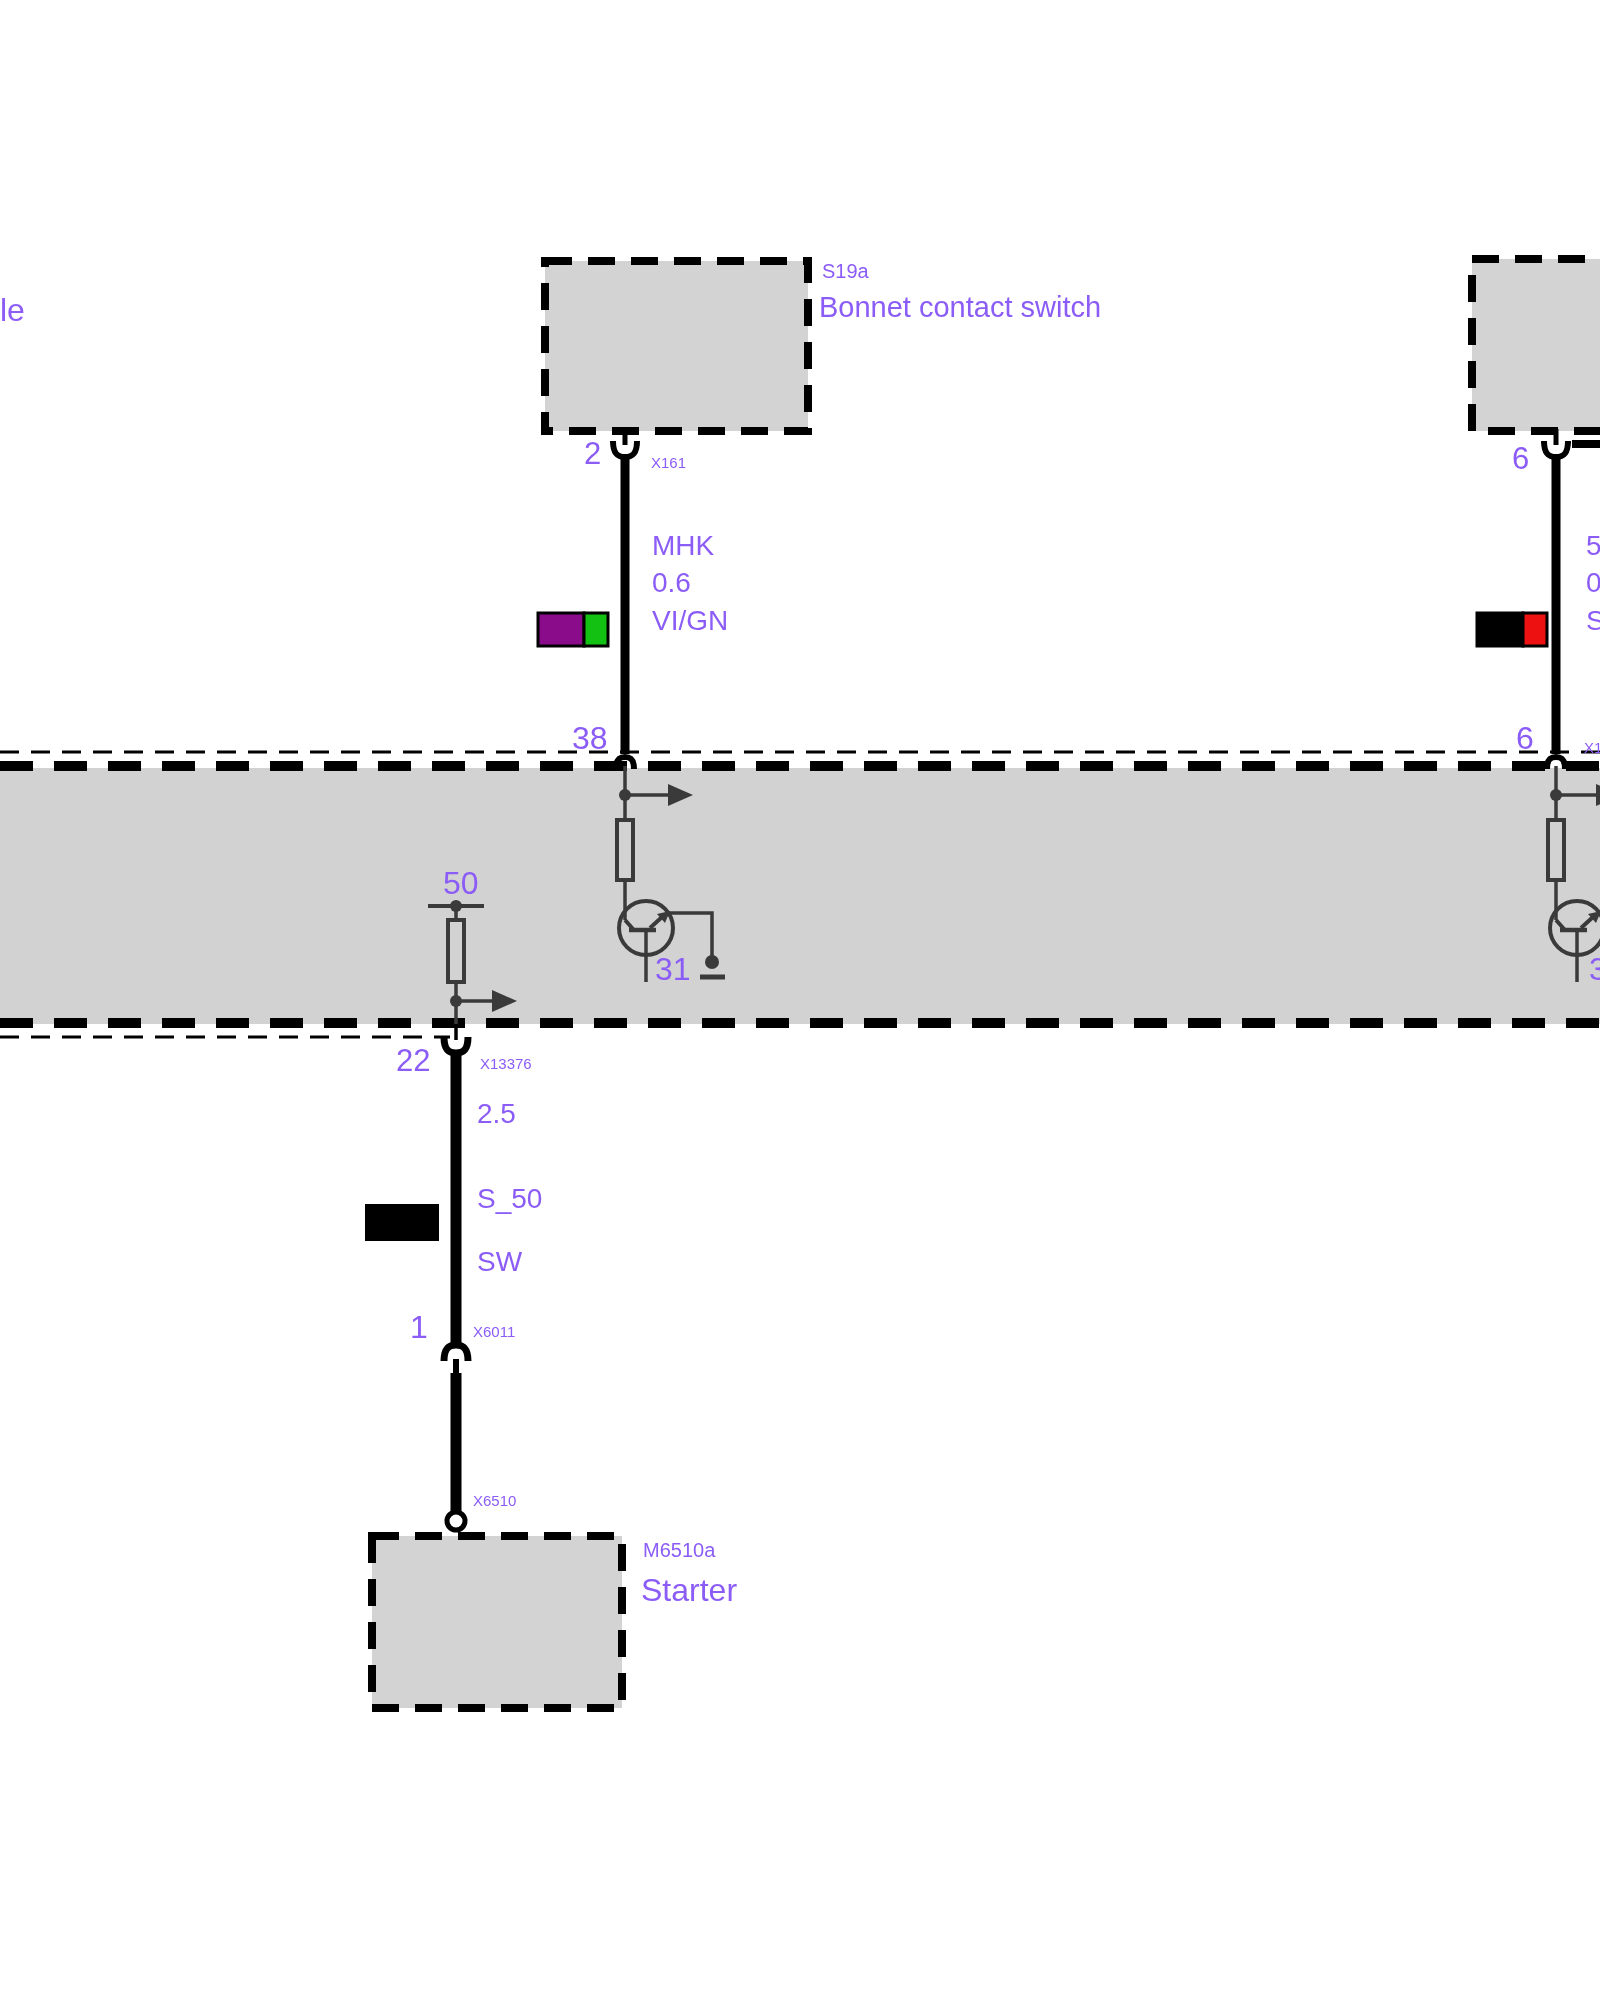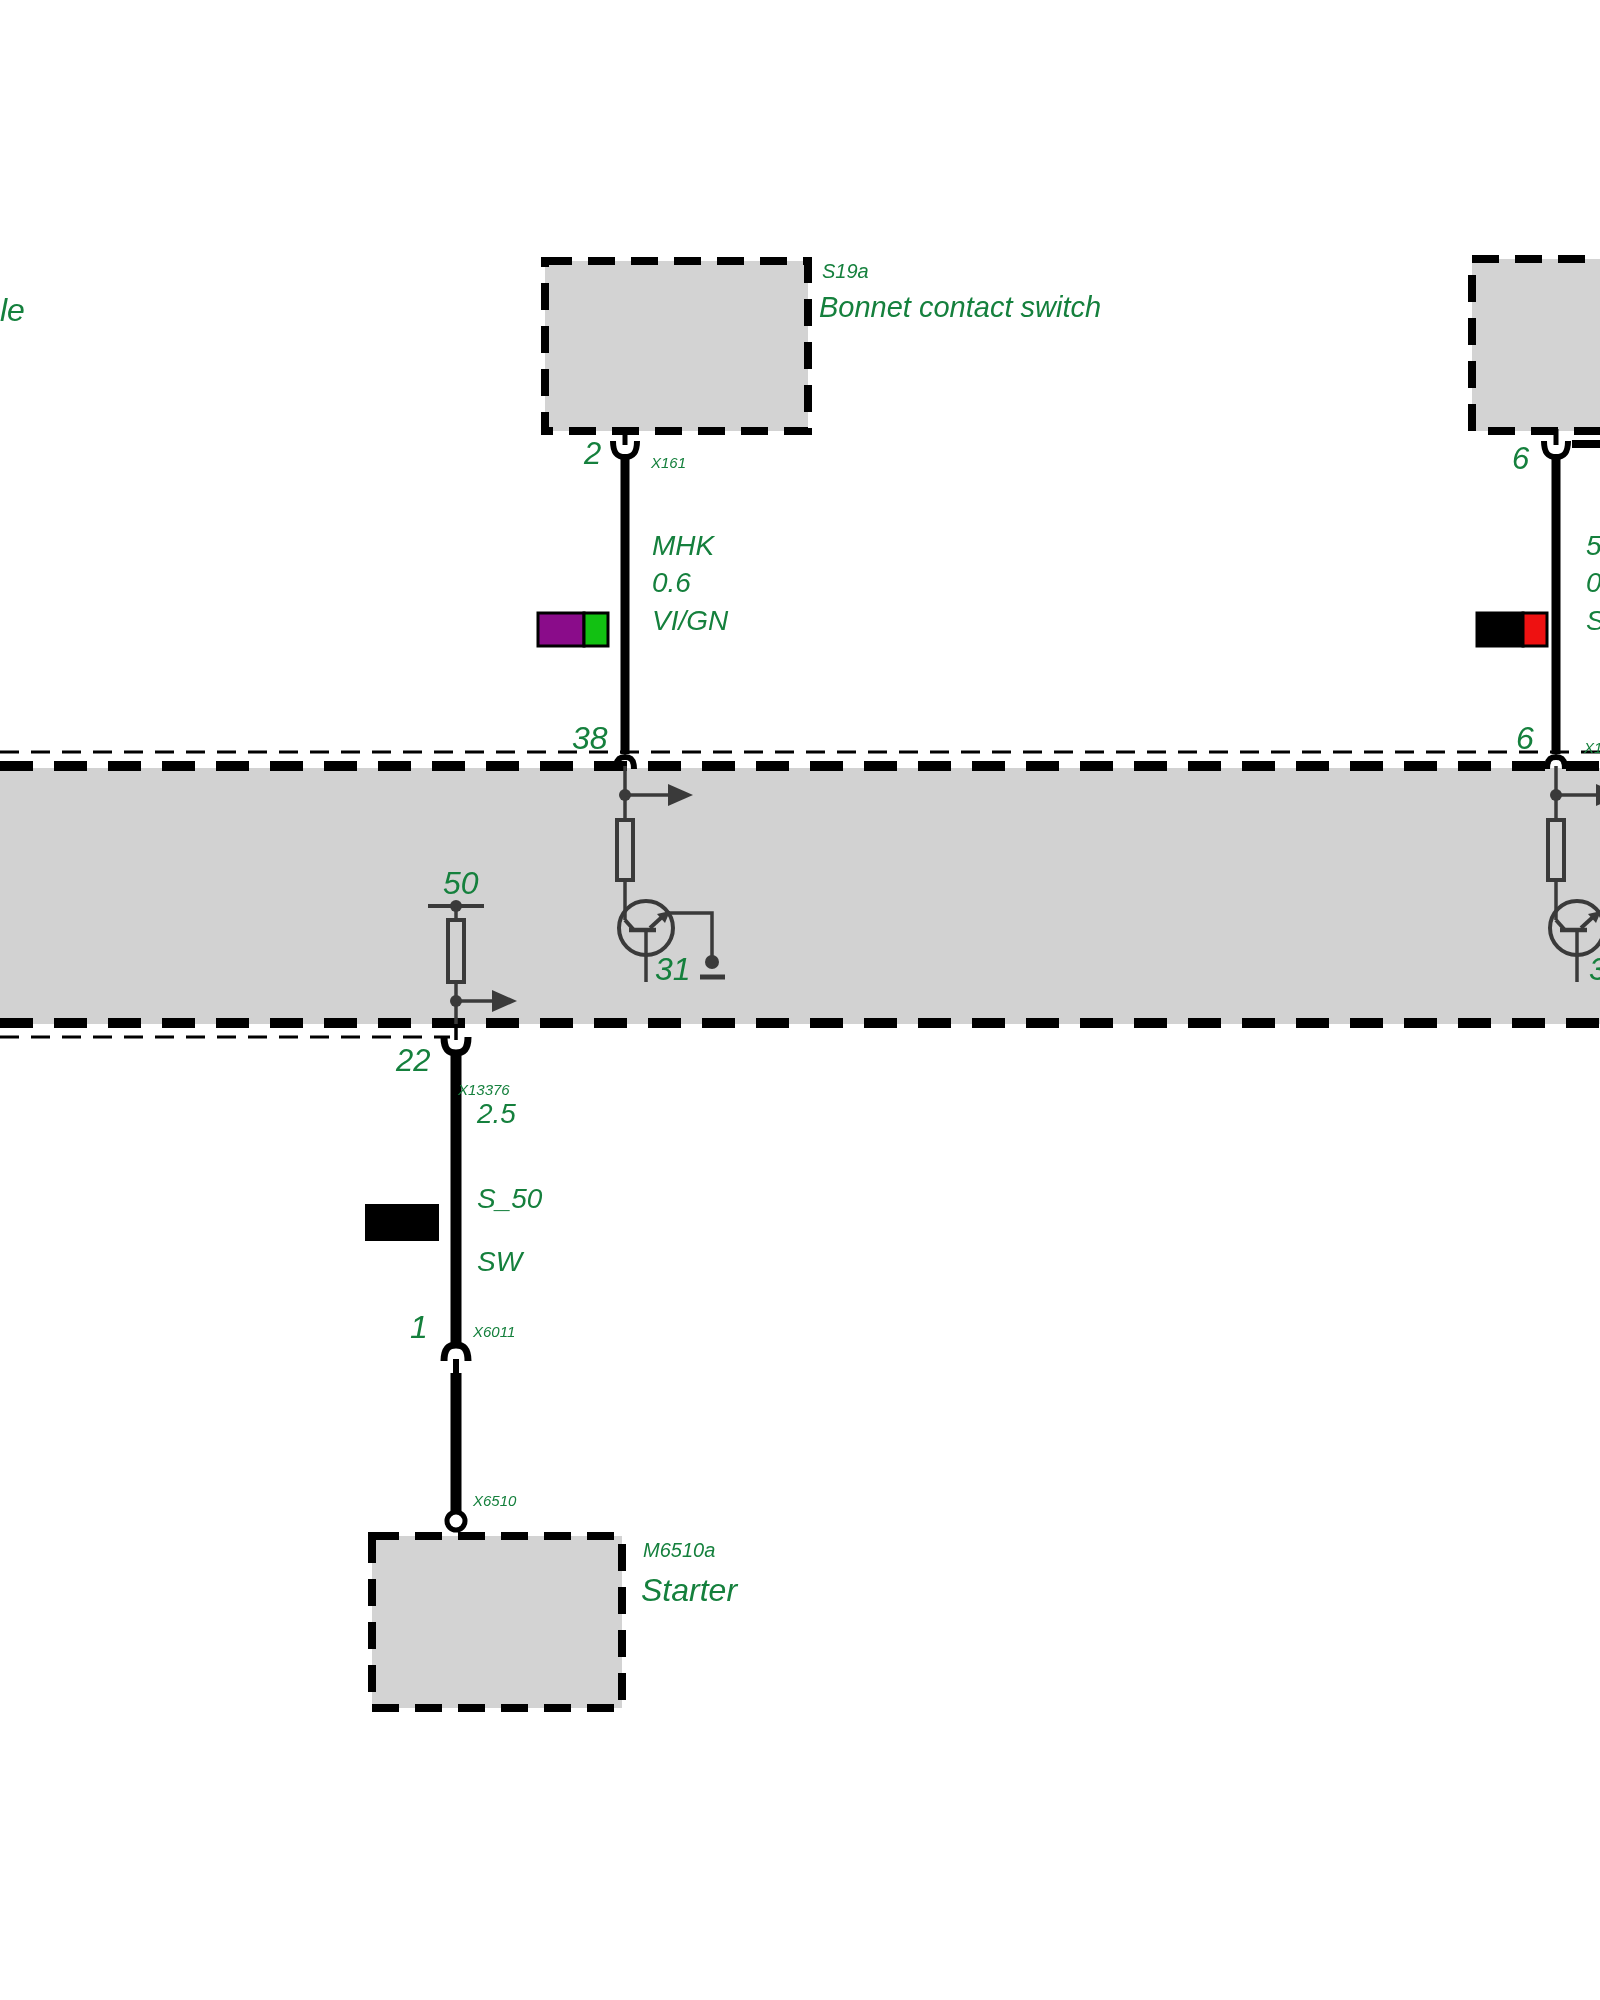--- a/index.html
+++ b/index.html
@@ -12,22 +12,21 @@
     position: relative;
     width: 1600px; height: 2000px;
     font-family: "Liberation Sans", sans-serif;
     color: #000;
   }
   #wiring-svg { position: absolute; left: 0; top: 0; }
   .lbl {
     position: absolute;
     white-space: nowrap;
     line-height: 1.05;
-    color: #15803d;
-    font-style: italic;
+    color: #8b5cf6;
   }
   .fs31 { font-size: 31px; }
   .fs30 { font-size: 32px; }
   .fs29 { font-size: 29px; }
   .fs28 { font-size: 28px; }
   .fs20 { font-size: 20px; }
   .fs19 { font-size: 15px; }
 </style>
 </head>
 <body>
@@ -144,21 +143,21 @@
 
   <div class="lbl fs28" style="left:652px; top:531px;">MHK</div>
   <div class="lbl fs28" style="left:652px; top:568px;">0.6</div>
   <div class="lbl fs28" style="left:652px; top:606px;">VI/GN</div>
 
   <div class="lbl fs30" style="left:572px; top:722px;">38</div>
   <div class="lbl fs30" style="left:443px; top:867px;">50</div>
   <div class="lbl fs30" style="left:655px; top:953px;">31</div>
 
   <div class="lbl fs31" style="left:396px; top:1045px;">22</div>
-  <div class="lbl fs19" style="left:458px; top:1056px;margin-top:26px;">X13376</div>
+  <div class="lbl fs19" style="left:480px; top:1056px;">X13376</div>
 
   <div class="lbl fs28" style="left:477px; top:1184px;">S_50</div>
   <div class="lbl fs28" style="left:477px; top:1099px;">2.5</div>
   <div class="lbl fs28" style="left:477px; top:1207px;margin-top:40px;">SW</div>
 
   <div class="lbl fs30" style="left:410px; top:1311px;">1</div>
   <div class="lbl fs19" style="left:473px; top:1324px;">X6011</div>
   <div class="lbl fs19" style="left:473px; top:1493px;">X6510</div>
 
   <div class="lbl fs20" style="left:643px; top:1540px;">M6510a</div>

